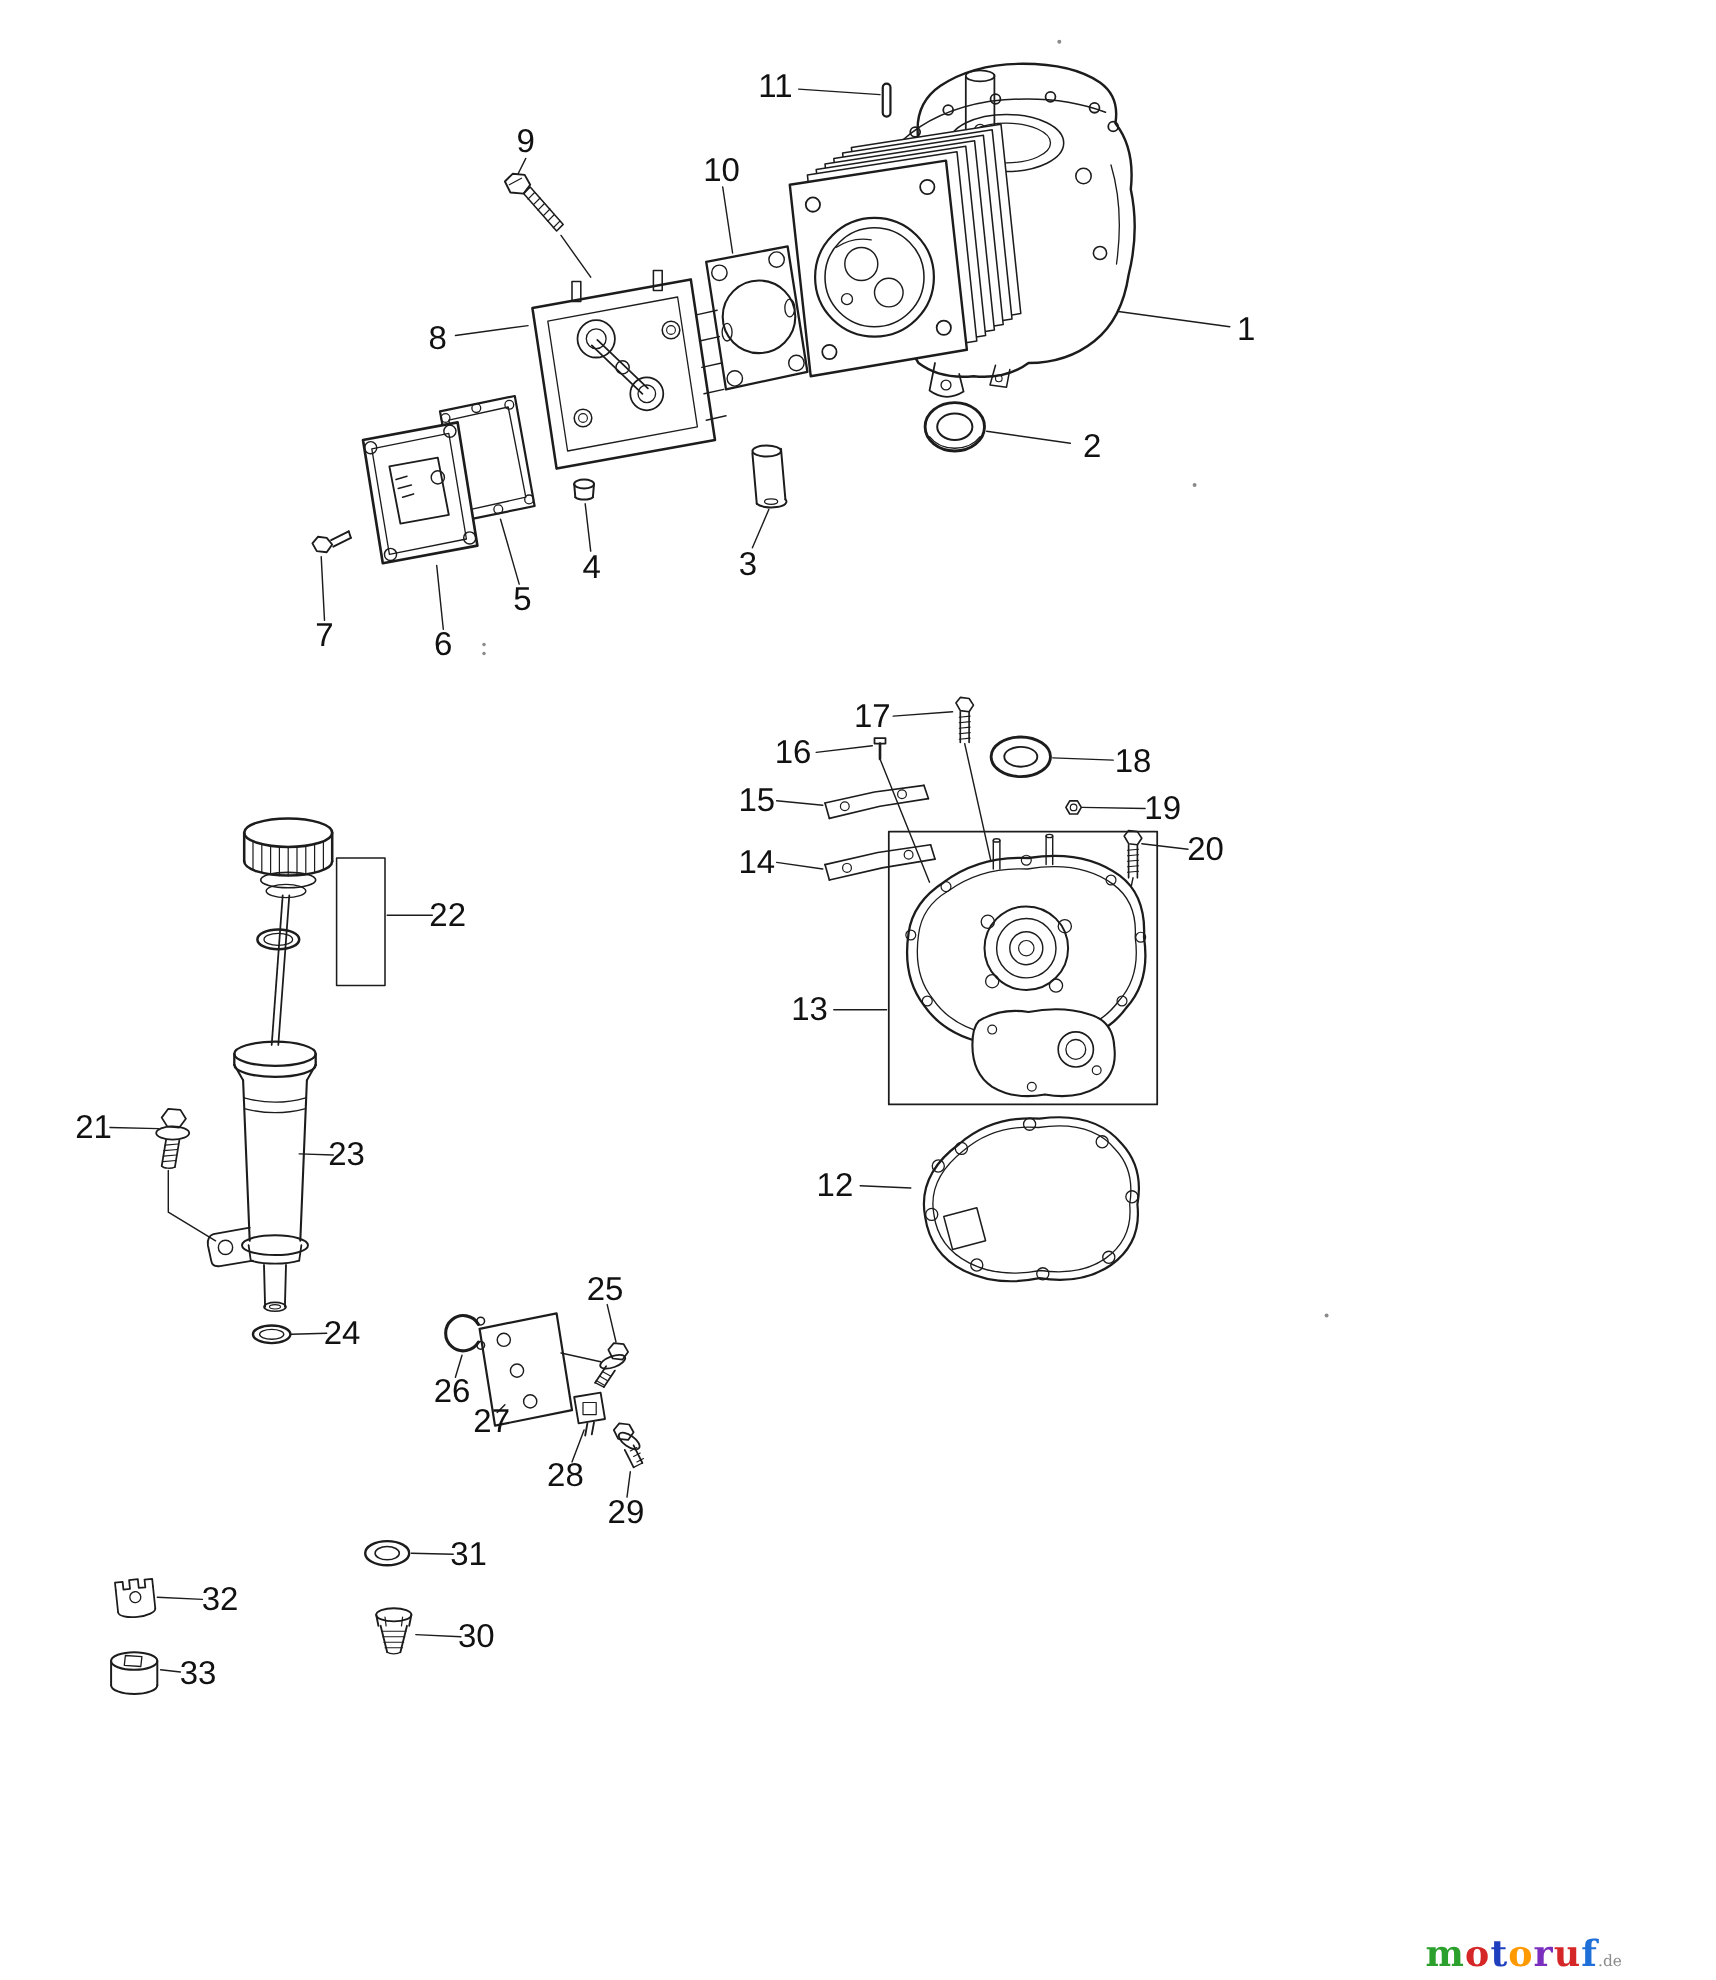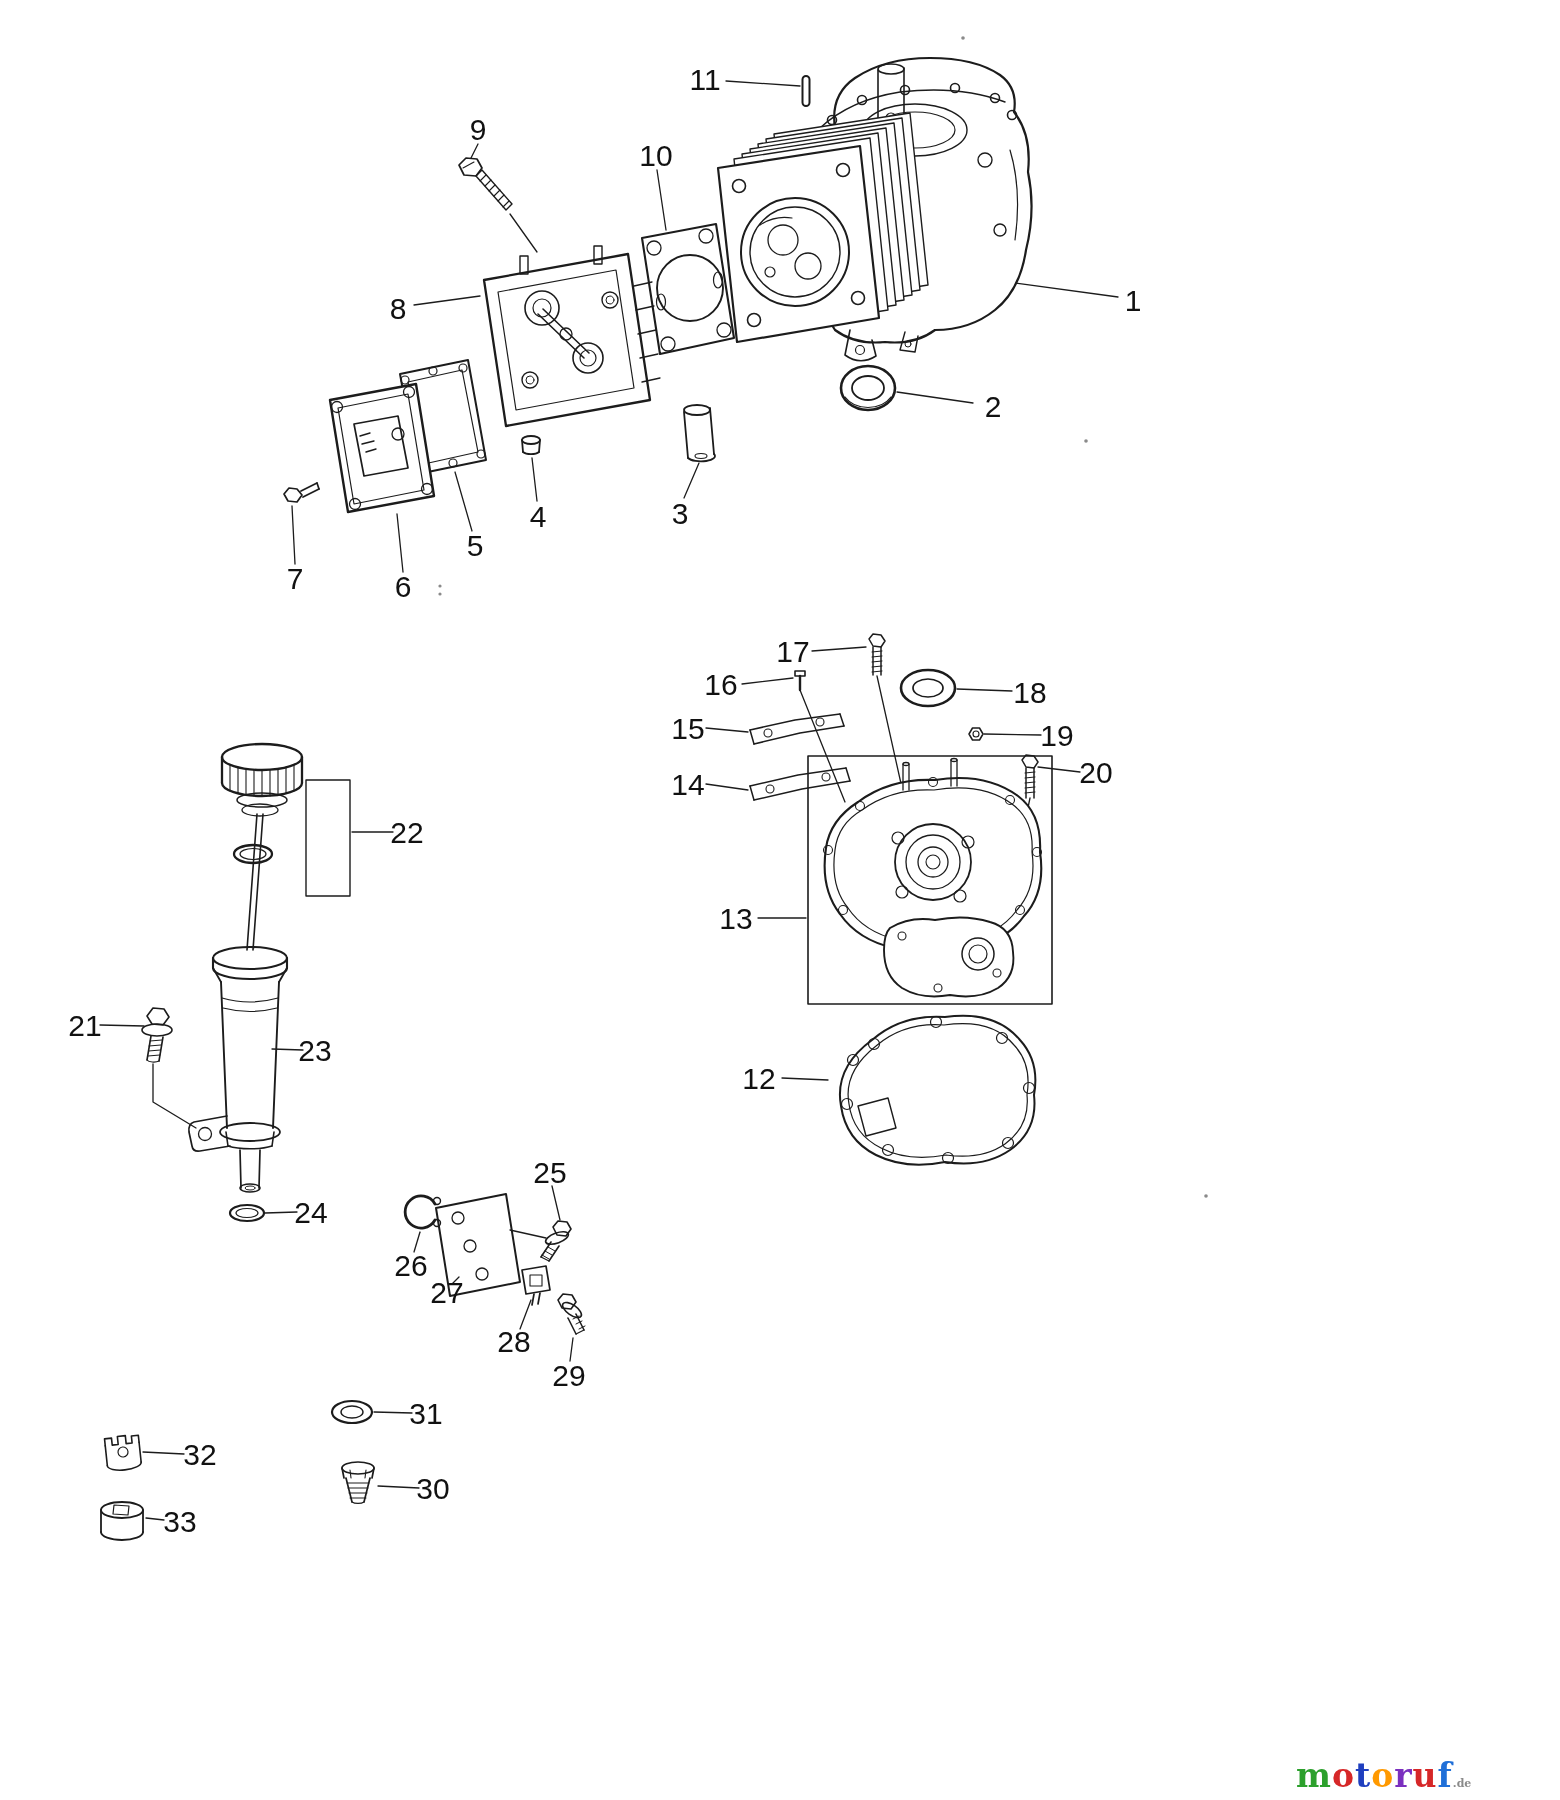--- a/index.html
+++ b/index.html
@@ -3,21 +3,21 @@
 <meta charset="utf-8">
 <style>
   html,body{margin:0;padding:0;background:#ffffff;}
   body{width:1560px;height:1800px;position:relative;overflow:hidden;
        font-family:"Liberation Sans",sans-serif;}
   #stage{position:absolute;left:0;top:0;width:1560px;height:1800px;}
   svg{display:block;}
   .callout{font:30px "Liberation Sans",sans-serif;fill:#111;text-anchor:middle;dominant-baseline:central;}
   .watermark{position:absolute;left:1296px;top:1756px;white-space:nowrap;
              font-family:"DejaVu Serif",serif;font-weight:bold;font-size:33px;letter-spacing:1px;}
-  .watermark .wm-suffix{font-size:11px;color:#8a8a8a;font-weight:bold;letter-spacing:0;}
+  .watermark .wm-suffix{font-size:14px;color:#8a8a8a;font-weight:normal;letter-spacing:0;}
 </style>
 </head>
 <body>
 
 <div id="stage">
 <svg width="1560" height="1800" viewBox="0 0 1560 1800">
 
   <g stroke="#1c1c1c" fill="none" stroke-linecap="round" stroke-linejoin="round" stroke-width="1.6">
 
     <g stroke-width="1.3">

